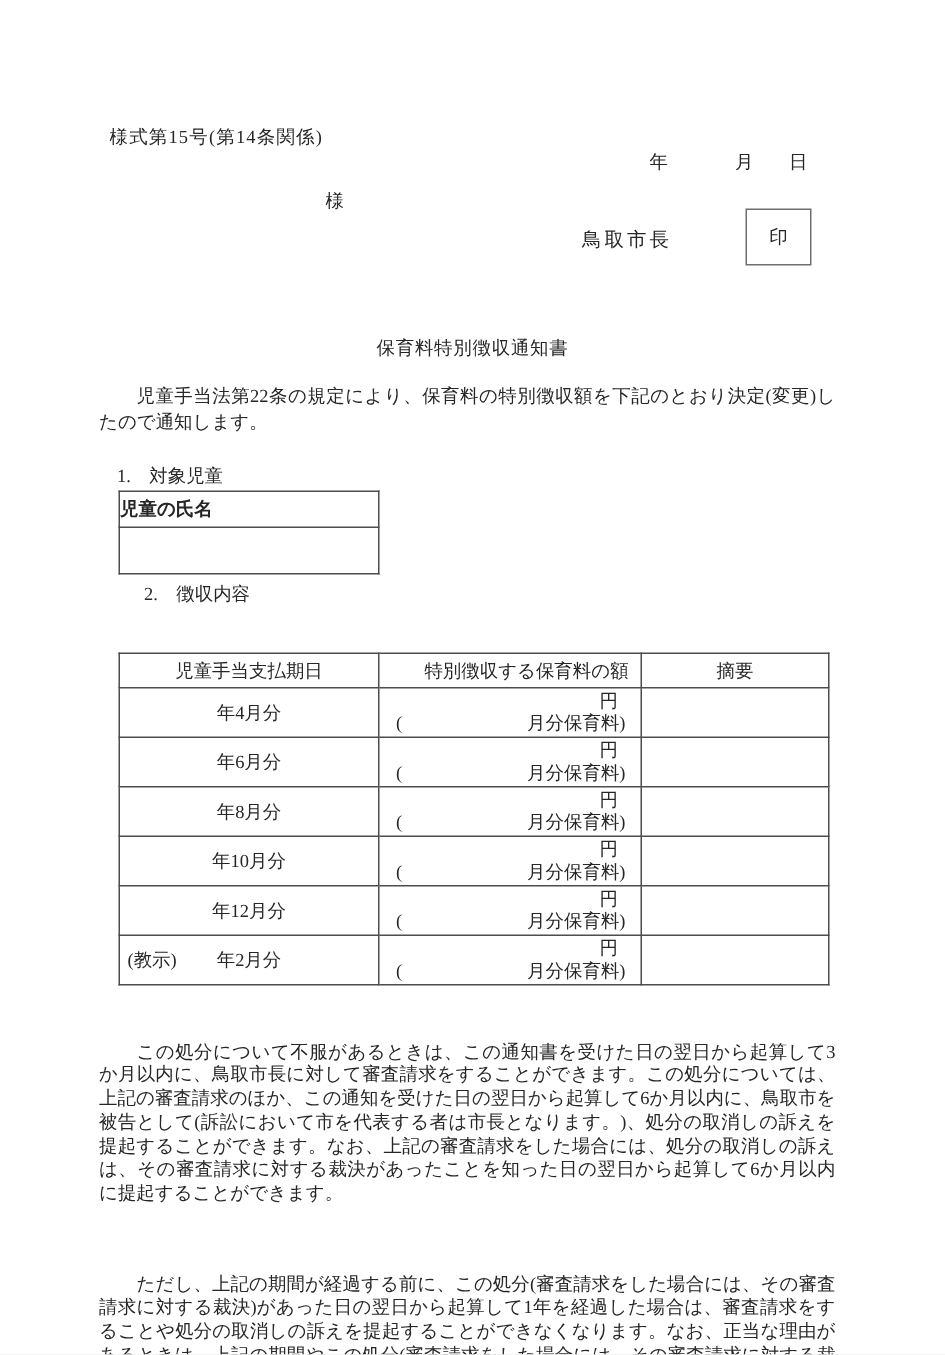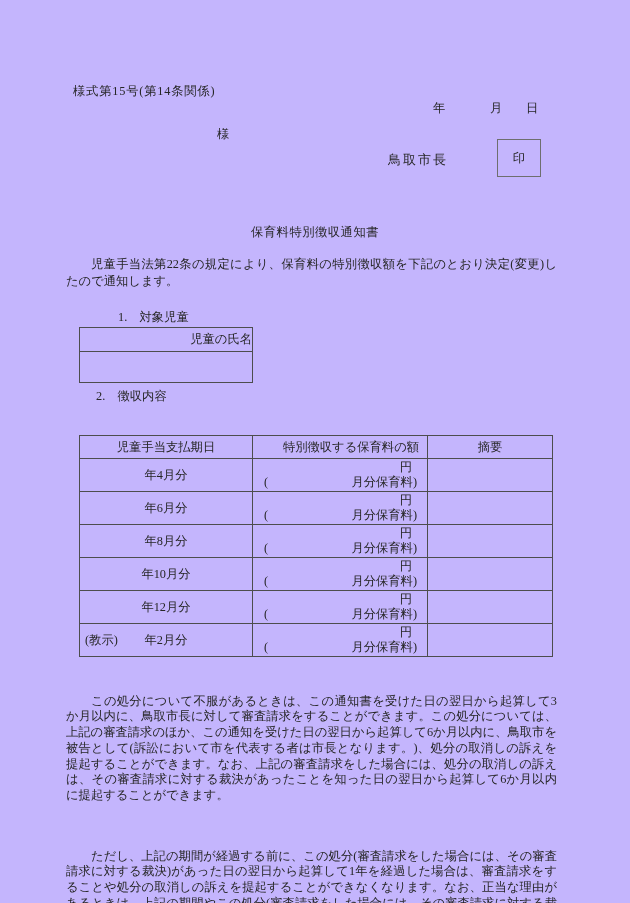--- a/index.html
+++ b/index.html
@@ -1,20 +1,20 @@
 <!DOCTYPE html>
 <html><head>
 <meta charset="utf-8">
 <style>
   * { margin:0; padding:0; box-sizing:border-box; }
   html,body { background:#e9e9e9; }
   .page {
     position:relative;
     width:630px; height:903px;
-    background:#c4b5fd;
+    background:#ffffff;
     font-family:"Liberation Serif","DejaVu Serif",serif;
     color:#262626;
     font-size:12.3px;
     overflow:hidden;
   }
   .abs { position:absolute; }
   .form-number { left:73px; top:83px; letter-spacing:0.8px; }
   .date-year  { left:433px; top:100px; }
   .date-month { left:490px; top:100px; }
   .date-day   { left:526px; top:100px; }
@@ -23,28 +23,28 @@
   .seal-box {
     left:497px; top:139px; width:44px; height:38px;
     border:1px solid #6e6e6e;
     display:flex; align-items:center; justify-content:center;
   }
   .doc-title { left:0; top:200px; width:630px; text-align:center; letter-spacing:0.5px;margin-top:24px; }
   .body-par {
     left:66px; top:256px; width:491px;
     text-indent:25px; line-height:16.5px; text-align:justify;
   }
-  .sec1-heading { left:78px; top:309px;margin-left:40px; }
+  .sec1-heading { left:78px; top:309px; }
   .sec2-heading { left:96px; top:388px;text-align:center; }
 
   table { border-collapse:collapse; table-layout:fixed; }
   th, td { border:1px solid #4d4d4d; font-weight:normal; font-size:12.3px; }
 
   .table1 { left:79px; top:327px; width:174px; }
-  .table1 th { height:24px; text-align:right; vertical-align:middle; }
+  .table1 th { height:24px; text-align:left; vertical-align:middle;font-weight:bold; }
   .table1 td { height:31px; }
 
   .table2 { left:79px; top:403px; width:473px;margin-top:32px; }
   .table2 th { height:23px; text-align:center; vertical-align:middle; }
   .table2 td { height:33px; vertical-align:middle; }
   .col-period { width:173px; }
   .col-amount { width:175px;padding-left:22px; }
   .col-note   { width:125px; }
   .period-cell { text-align:center; }
   .amount-top {

